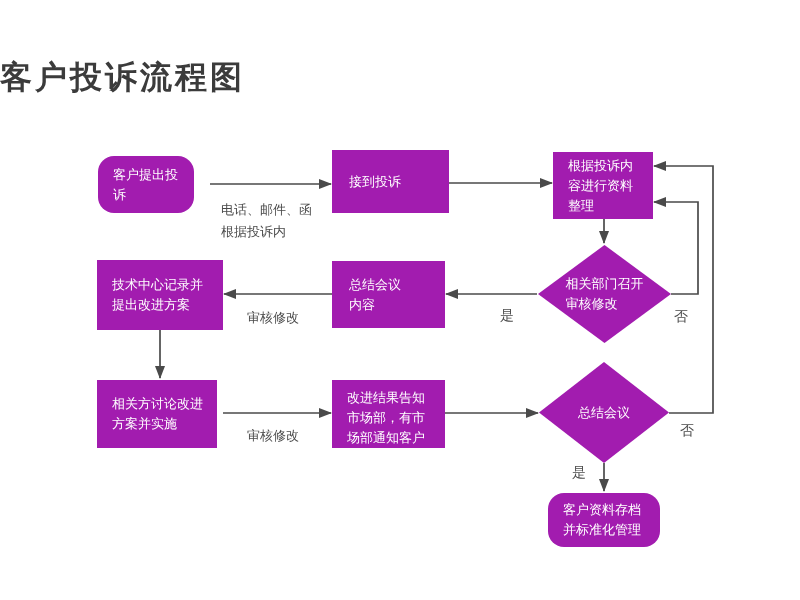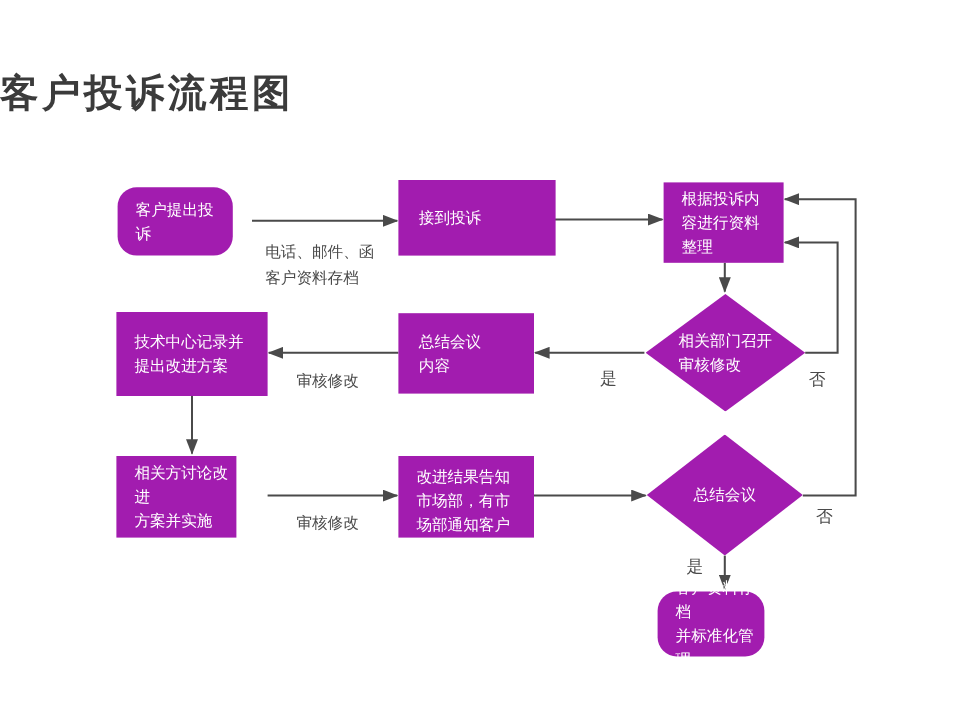--- a/index.html
+++ b/index.html
@@ -83,21 +83,21 @@
       <path d="M604 463 L604 491" marker-end="url(#ah)"></path>
       <path d="M671 294 L698 294 L698 202 L654 202" marker-end="url(#ah)"></path>
       <path d="M669 413 L713 413 L713 166 L654 166" marker-end="url(#ah)"></path>
     </g>
   </svg>
 
   <div class="node rounded" style="left:98px;top:156px;width:96px;height:57px;">
     <span>客户提出投诉</span>
   </div>
 
-  <div class="node rect" style="left:332px;top:150px;width:131px;height:63px;padding-left:17px;">
+  <div class="node rect" style="left:332px;top:150px;width:117px;height:63px;padding-left:17px;">
     <span>接到投诉</span>
   </div>
 
   <div class="node rect" style="left:553px;top:152px;width:100px;height:67px;">
     <span>根据投诉内
 容进行资料
 整理</span>
   </div>
 
   <div class="node diamond" style="left:538px;top:245px;width:133px;height:98px;">
@@ -108,42 +108,42 @@
   <div class="node rect" style="left:97px;top:260px;width:126px;height:70px;">
     <span>技术中心记录并
 提出改进方案</span>
   </div>
 
   <div class="node rect" style="left:332px;top:261px;width:113px;height:67px;padding-left:17px;">
     <span>总结会议
 内容</span>
   </div>
 
-  <div class="node rect" style="left:97px;top:380px;width:100px;height:68px;">
+  <div class="node rect" style="left:97px;top:380px;width:120px;height:68px;">
     <span>相关方讨论改进
 方案并实施</span>
   </div>
 
   <div class="node rect" style="left:332px;top:380px;width:113px;height:68px;align-items:flex-end;">
     <span>改进结果告知
 市场部，有市
 场部通知客户</span>
   </div>
 
   <div class="node diamond" style="left:539px;top:362px;width:130px;height:101px;">
     <span>总结会议</span>
   </div>
 
-  <div class="node rounded" style="left:548px;top:493px;width:89px;height:54px;">
+  <div class="node rounded" style="left:548px;top:493px;width:112px;height:54px;">
     <span>客户资料存档
 并标准化管理</span>
   </div>
 
   <div class="elabel" style="left:221px;top:199px;">电话、邮件、函
-客户资料存档</div>
+根据投诉内</div>
 
   <div class="elabel" style="left:247px;top:307px;">审核修改</div>
 
   <div class="elabel" style="left:247px;top:425px;">审核修改</div>
 
   <div class="elabel yn" style="left:500px;top:304px;">是</div>
 
   <div class="elabel yn" style="left:674px;top:305px;">否</div>
 
   <div class="elabel yn" style="left:680px;top:419px;">否</div>

